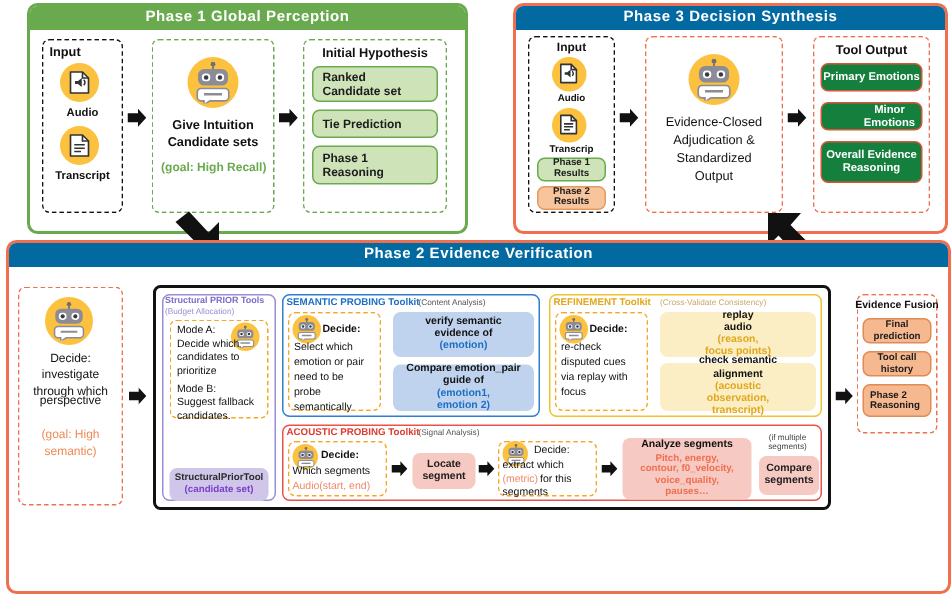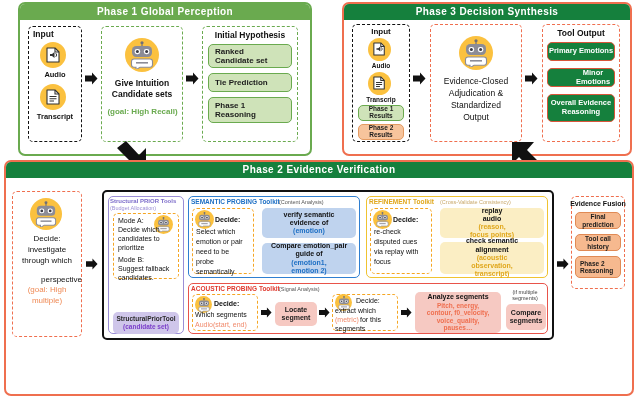--- a/index.html
+++ b/index.html
@@ -13,21 +13,21 @@
 
   
   .panel{position:absolute;border-radius:7px;overflow:hidden;}
   .panel-green{border:2px solid #6aaa4f;background:#ffffff;}
   .panel-orange{border:2px solid #ef6f4f;background:#ffffff;}
   .panel-hdr{
     color:#ffffff;font-weight:bold;text-align:center;
     letter-spacing:.4px;
   }
   .hdr-green{background:#6aaa4f;}
-  .hdr-orange{background:#15803d;}
+  .hdr-orange{background:#0369a1;}
 
   
   .dbox{position:absolute;border-radius:5px;box-sizing:border-box;}
   .d-black{border:1.5px dashed #111;}
   .d-green{border:1.5px dashed #6aaa4f;}
   .d-orange{border:1.5px dashed #ef6f4f;}
   .d-amber{border:1.5px dashed #f5a623;}
 
   .sbox{position:absolute;border-radius:5px;box-sizing:border-box;}
   .s-purple{border:1.6px solid #9b8ed6;}
@@ -209,23 +209,23 @@
     <rect x="4.6" y="8" width="5.6" height="5.2" rx="2.4" fill="#ffffff"></rect>
     <rect x="13.8" y="8" width="5.6" height="5.2" rx="2.4" fill="#ffffff"></rect>
     <circle cx="7.4" cy="10.6" r="1.5" fill="#3a3a44"></circle>
     <circle cx="16.6" cy="10.6" r="1.5" fill="#3a3a44"></circle>
     <path d="M4 18 h16 a2.5 2.5 0 0 1 2.5 2.5 v3.2 a2.5 2.5 0 0 1 -2.5 2.5 h-10 l-4 2.6 v-2.6 h-2 a2.5 2.5 0 0 1 -2.5 -2.5 v-3.2 a2.5 2.5 0 0 1 2.5 -2.5 z" fill="#ffffff" stroke="#8c8c96" stroke-width="1.1"></path>
     <line x1="6" y1="21.8" x2="18" y2="21.8" stroke="#8c8c96" stroke-width="1.6"></line>
   </svg>
   <div class="txt center" style="left:12px;top:234px;width:70px;font-size:8px;color:#111;">Decide:</div>
   <div class="txt center" style="left:12px;top:245px;width:70px;font-size:8px;color:#111;">investigate</div>
   <div class="txt center" style="left:10px;top:256px;width:74px;font-size:8px;color:#111;">through which</div>
-  <div class="txt center" style="left:12px;top:275px;width:70px;font-size:8px;color:#111;text-align:right;">perspective</div>
+  <div class="txt center" style="left:12px;top:262px;width:70px;font-size:8px;color:#111;">perspective</div>
   <div class="txt center" style="left:12px;top:285px;width:70px;font-size:8px;color:#ef8a55;">(goal: High</div>
-  <div class="txt center" style="left:12px;top:296px;width:70px;font-size:8px;color:#ef8a55;">multiple)</div>
+  <div class="txt center" style="left:12px;top:296px;width:70px;font-size:8px;color:#ef8a55;">semantic)</div>
 
   <svg class="arrow" style="left:86px;top:258px;" width="12" height="12" viewBox="0 0 13 13">
     <path d="M0 3.5 h7 V0.5 L12.5 6.5 L7 12.5 V9.5 H0 z" fill="#111"></path>
   </svg>
 
   <div class="sbox s-black" style="left:102px;top:190px;width:452px;height:150px;"></div>
 
   <div class="sbox s-purple" style="left:108px;top:196px;width:76px;height:138px;"></div>
   <div class="boxlabel" style="left:110px;top:198px;font-size:6px;color:#7b6bc9;">Structural PRIOR Tools</div>
   <div class="sublabel" style="left:110px;top:205px;font-size:5.5px;color:#9b8ed6;">(Budget Allocation)</div>

